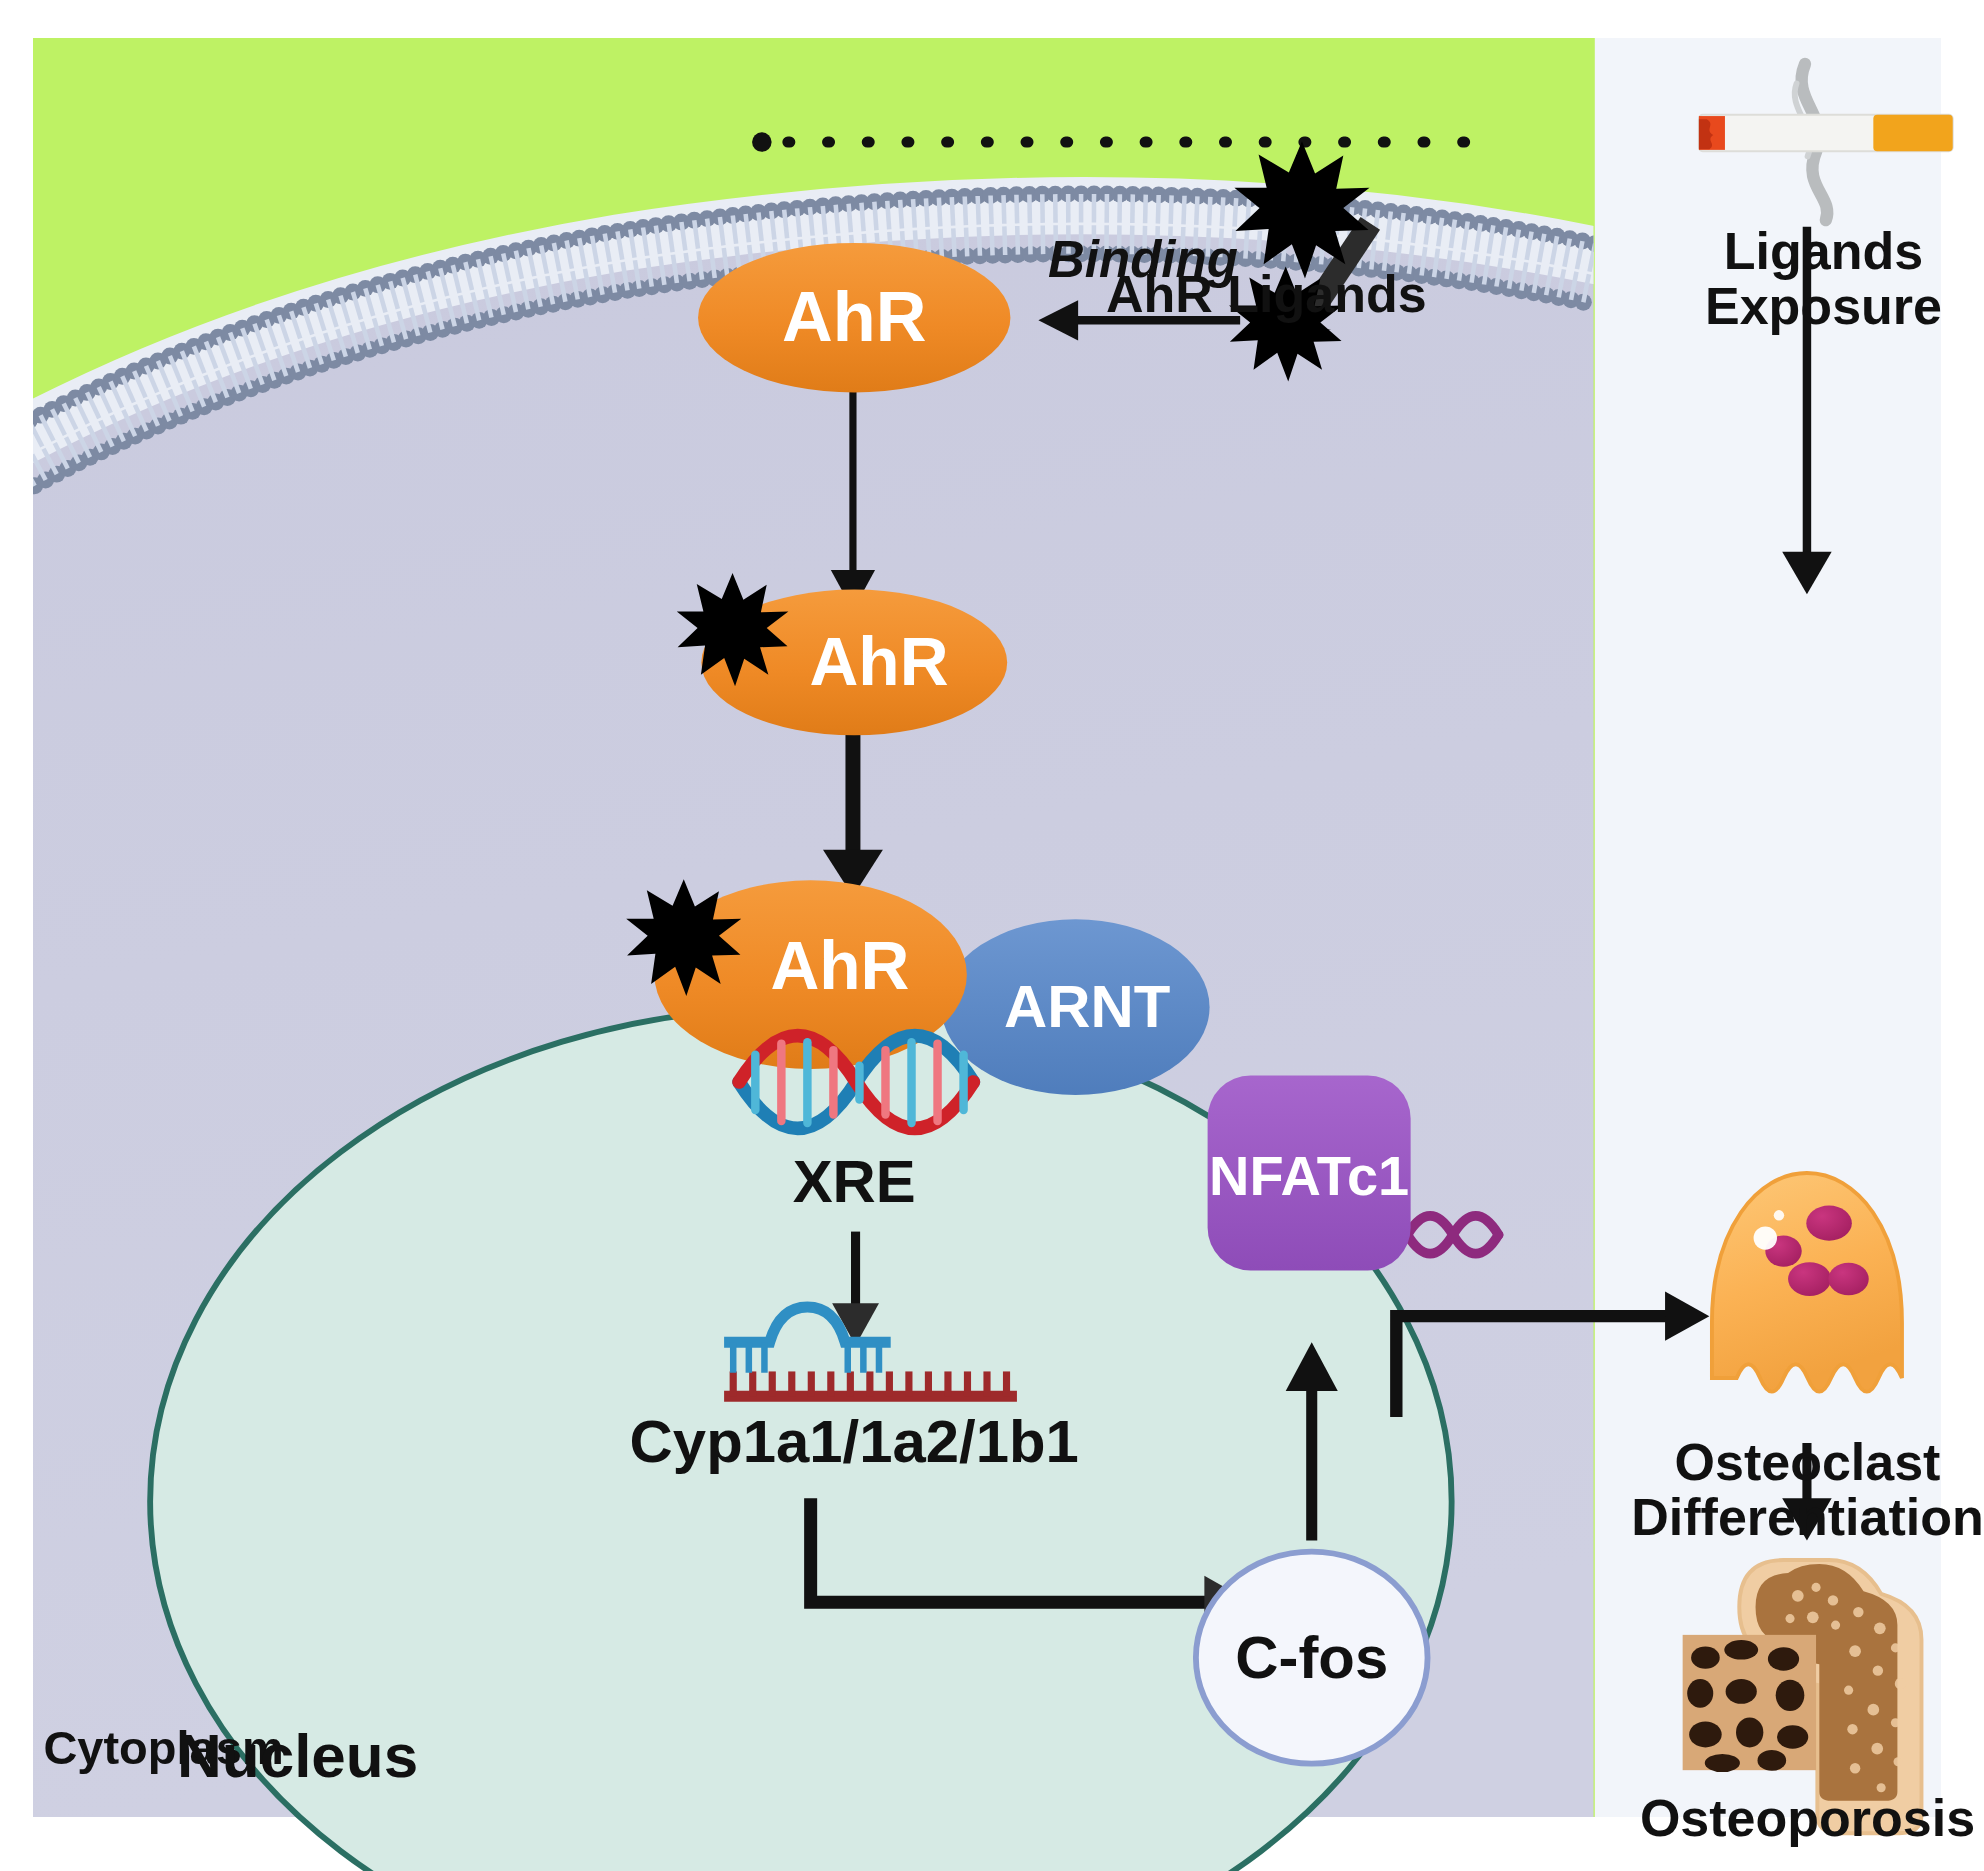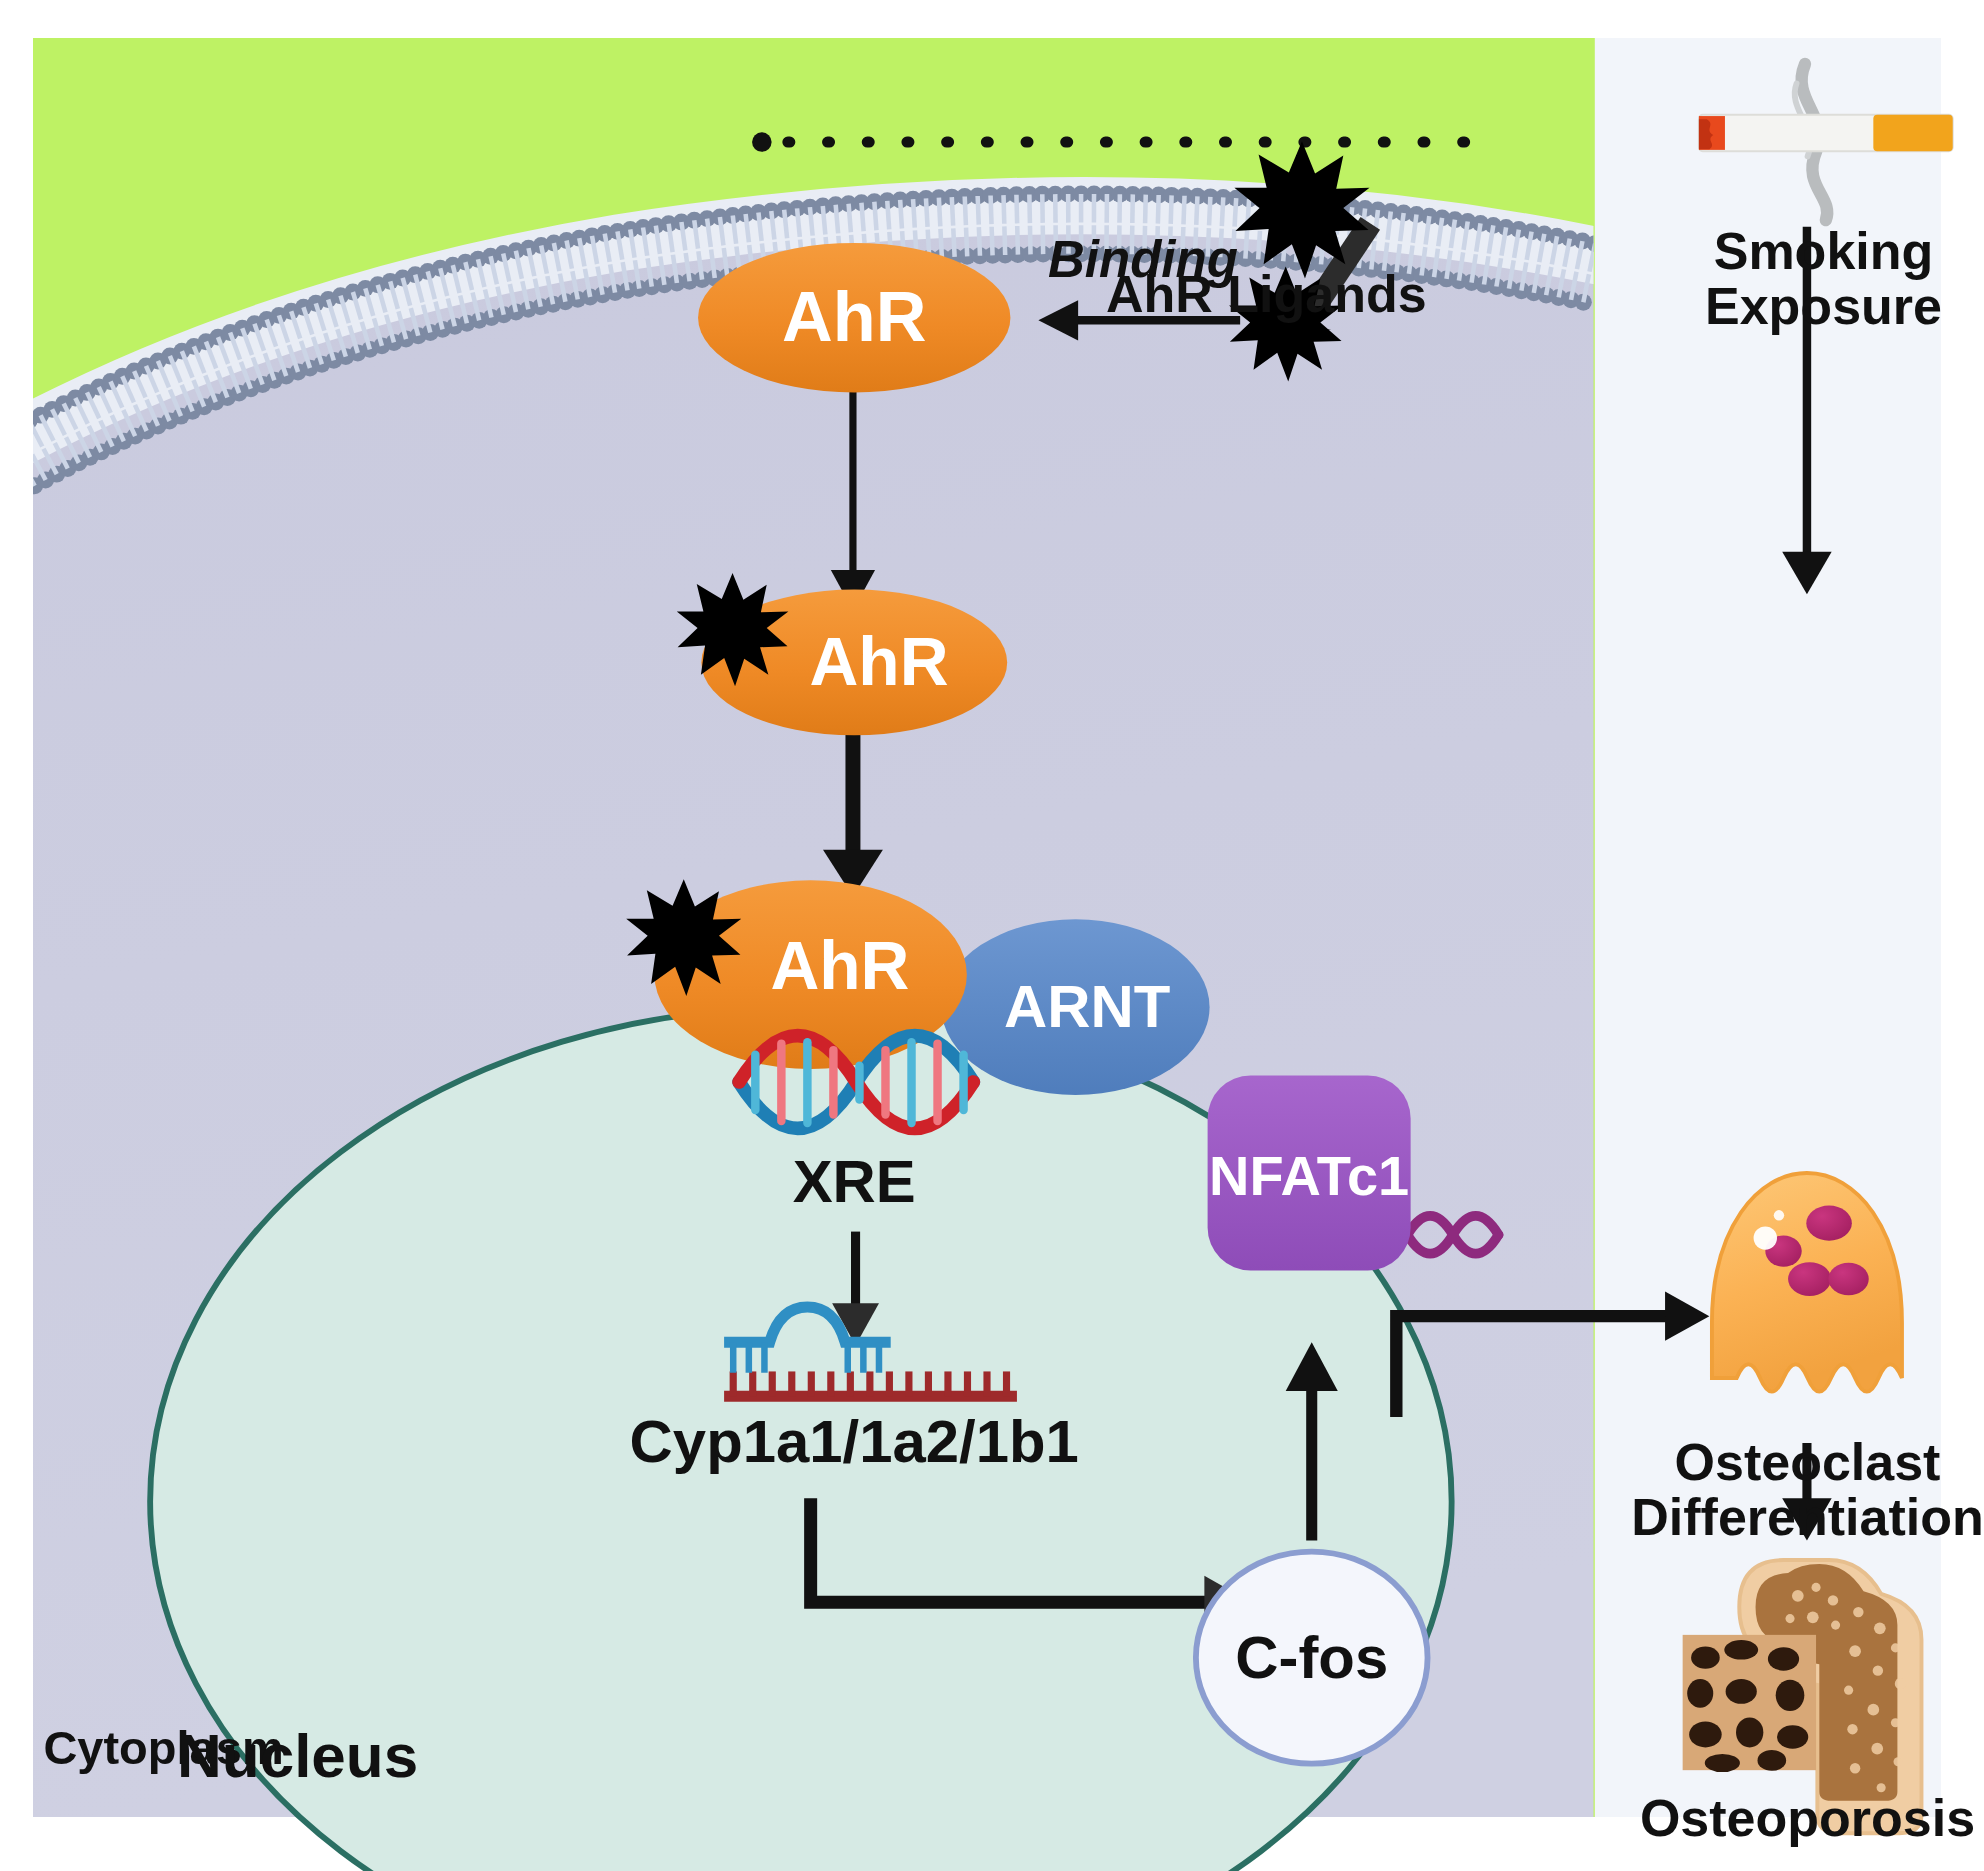--- a/index.html
+++ b/index.html
@@ -896,21 +896,21 @@
             <ellipse cx="2700" cy="2548" rx="22" ry="24"></ellipse>
           <ellipse cx="2570" cy="2608" rx="25" ry="20"></ellipse>
             <ellipse cx="2638" cy="2605" rx="21" ry="23"></ellipse>
           <ellipse cx="2704" cy="2612" rx="24" ry="18"></ellipse>
             <ellipse cx="2596" cy="2652" rx="27" ry="14"></ellipse>
           <ellipse cx="2672" cy="2648" rx="22" ry="16"></ellipse>
         </g>
       </g>
     </svg>
 
-    <div class="lbl" style="left:1667px;top:186px;font-size:52px;text-align:center;width:247px;">Smoking
+    <div class="lbl" style="left:1667px;top:186px;font-size:52px;text-align:center;width:247px;">Ligands
 Exposure</div>
 
     <div class="lbl" style="left:1073px;top:229px;font-size:52px;">AhR Ligands</div>
 
     <div class="lbl" style="left:1015px;top:195px;font-size:51px;font-style:italic;">Binding</div>
 
     <div class="lbl" style="left:1587px;top:1397px;font-size:52px;text-align:center;width:375px;">Osteoclast
 Differentiation</div>
 
     <div class="lbl" style="left:1587px;top:1753px;font-size:52px;text-align:center;width:375px;">Osteoporosis</div>

